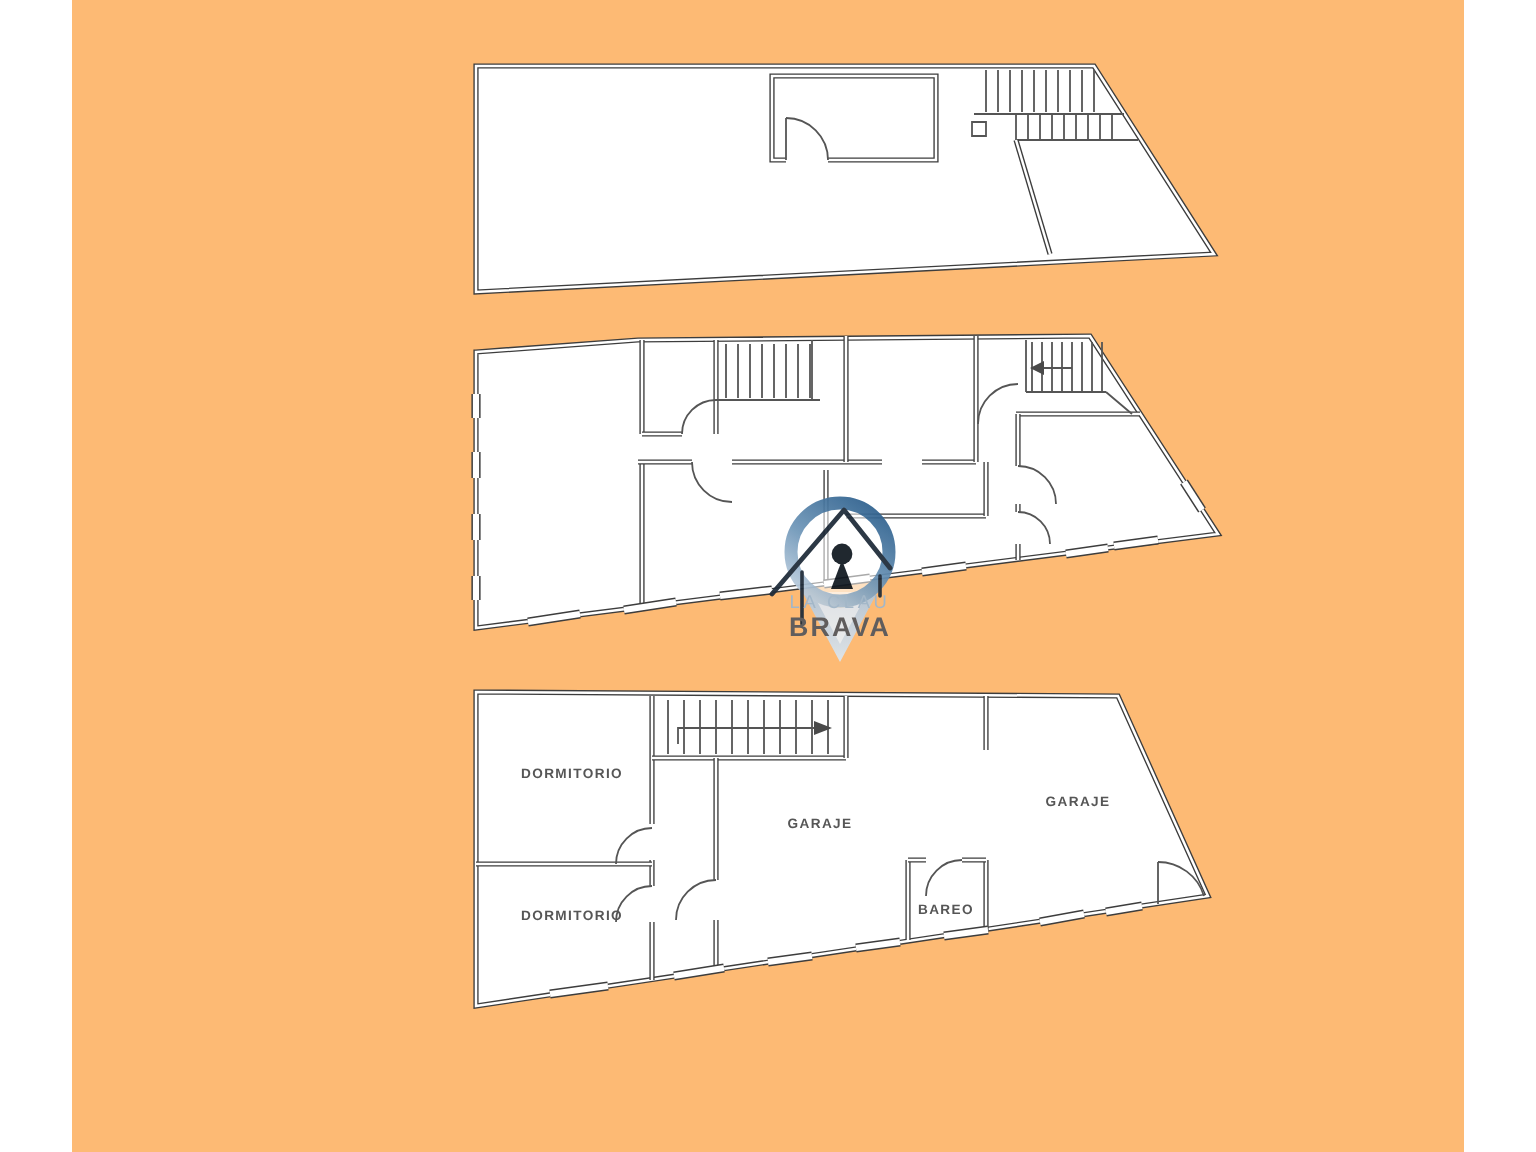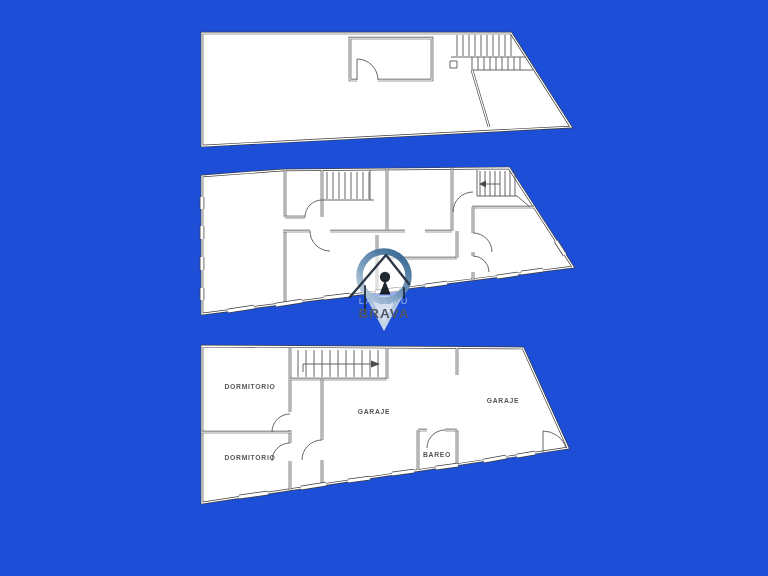--- a/index.html
+++ b/index.html
@@ -1,16 +1,16 @@
 <!DOCTYPE html>
 <html><head>
 <meta charset="utf-8">
 <style>
   html,body{margin:0;padding:0;background:#ffffff;}
-  .stage{position:relative;width:768px;height:576px;background:#1d4ed8;overflow:hidden;margin:0 auto;
+  .stage{position:relative;width:696px;height:576px;background:#fdba74;overflow:hidden;margin:0 auto;
          font-family:"Liberation Sans",sans-serif;}
   svg{position:absolute;left:0;top:0;}
   
   .dw{stroke:#3d3d3d;stroke-width:2.6;fill:none;stroke-linejoin:miter;}
   .dwc{stroke:#ffffff;stroke-width:1.25;fill:none;stroke-linejoin:miter;}
   
   .ln{stroke:#555555;stroke-width:0.9;fill:none;}
   
   .win{stroke:#3d3d3d;stroke-width:4.6;fill:none;}
   .winc{stroke:#ffffff;stroke-width:3.1;fill:none;}

